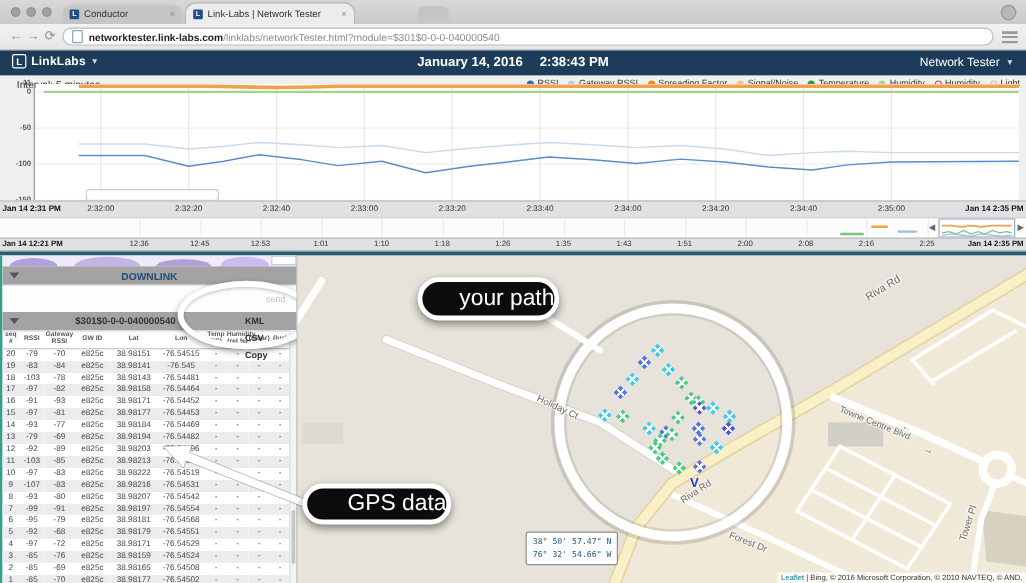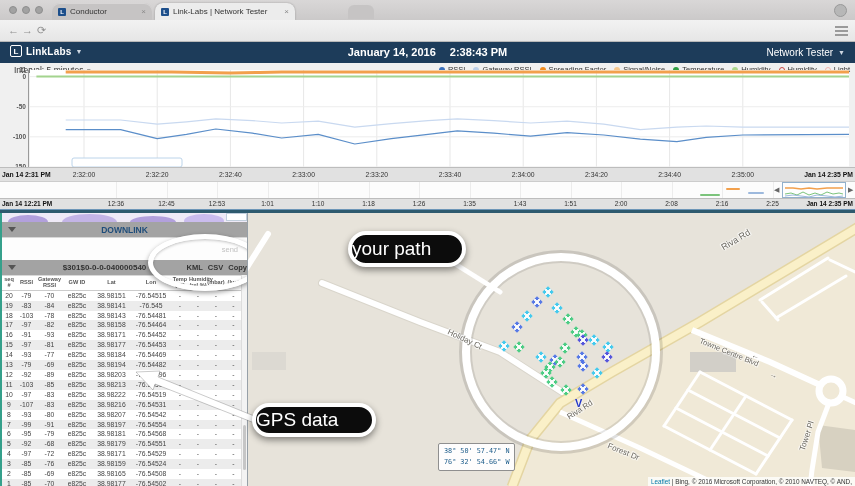--- a/index.html
+++ b/index.html
@@ -64,21 +64,21 @@
   #bottom{position:absolute;left:0;top:213px;width:855px;height:273px;display:flex;}
   #leftpanel{position:relative;width:248px;height:273px;background:#fff;border-right:1px solid #97a0a8;
     border-left:2px solid #35a08b;box-sizing:border-box;overflow:hidden;flex:0 0 auto;}
   #purple-strip{position:relative;height:9px;overflow:hidden;background:#efeaf7;}
   .pp{position:absolute;border-radius:50%;}
   #purple-whitebox{position:absolute;left:224px;top:0;width:21px;height:8px;background:#fff;border:1px solid #c2cfdd;box-sizing:border-box;}
   .sec-head{position:relative;height:15px;background:#a3a3a3;border-bottom:1px solid #d8d8d8;}
   .tri{position:absolute;left:6px;top:5px;width:0;height:0;border-left:4px solid transparent;border-right:4px solid transparent;border-top:5px solid #555;}
   .sec-title{position:absolute;left:0;right:0;top:3px;text-align:center;font-size:8.5px;font-weight:bold;color:#1f4d7a;}
   #module-head .sec-title{color:#333;font-size:8px;left:-40px;}
-  #module-btns{position:absolute;right:0;top:3px;display:flex;gap:5px;}
+  #module-btns{position:absolute;right:24px;top:3px;display:flex;gap:5px;flex-direction:column;}
   .mod-btn{font-size:7.5px;color:#333;font-weight:bold;}
   #input-row{position:relative;height:22px;background:#fdfdfd;}
   #dl-input{position:absolute;left:4px;top:3px;width:238px;height:15px;border:1px solid #abc9e4;border-radius:3px;
     background:#fff;font-size:7.5px;color:#333;padding:0 24px 0 4px;box-sizing:border-box;font-family:"Liberation Sans",sans-serif;}
   #dl-input::placeholder{color:#a9c2d8;}
   #send-lab{position:absolute;right:9px;top:7px;font-size:7.5px;color:#c2c2c2;}
   #annot-ellipse{position:absolute;left:146px;top:21px;width:104px;height:47px;border:5px solid #fff;border-radius:50%;
     box-shadow:0 2px 5px rgba(0,0,0,.4), inset 0 1px 3px rgba(0,0,0,.25);z-index:30;pointer-events:none;}
   #gps-table{width:240px;border-collapse:collapse;table-layout:fixed;}
   #gps-table th{font-size:5.6px;color:#555;font-weight:bold;line-height:1.05;padding:1px 0;border-bottom:1px solid #ccc;text-align:center;}
@@ -95,21 +95,21 @@
     background-image:linear-gradient(transparent 0 3px, rgba(255,255,255,.95) 3px 5px, transparent 5px 8px),
                      linear-gradient(90deg, transparent 0 3px, rgba(255,255,255,.95) 3px 5px, transparent 5px 8px);}
   #v-marker{position:absolute;z-index:9;font-size:11px;font-weight:bold;color:#2438c8;text-shadow:0 0 2px #fff;}
   #coordbox{position:absolute;left:190px;top:230px;background:rgba(255,255,255,.93);border:1px solid #8f8f8f;border-radius:2px;
     padding:2px 5px;font-family:"DejaVu Sans Mono",monospace;font-size:6.8px;color:#1c5c8a;line-height:1.65;z-index:12;white-space:pre;}
   #attribution{position:absolute;right:0;bottom:0;background:rgba(255,255,255,.75);padding:1px 3px;
     font-size:6.4px;color:#333;z-index:12;white-space:nowrap;}
   #attribution .leaflet-link{color:#0078a8;}
   
   #anno-svg{position:absolute;left:0;top:0;z-index:40;pointer-events:none;}
-  .pill{position:absolute;display:flex;align-items:center;justify-content:flex-start;background:#0c0c0c;border:4px solid #fff;
+  .pill{position:absolute;display:flex;align-items:center;justify-content:flex-end;background:#0c0c0c;border:4px solid #fff;
     border-radius:18px;color:#fff;font-size:19px;z-index:50;box-shadow:0 3px 7px rgba(0,0,0,.45);box-sizing:content-box;}
   #pill-path{left:348px;top:18px;width:110px;height:28px;}
   #pill-gps{left:252px;top:190px;width:116px;height:26px;}
 </style>
 </head>
 <body>
 
 <div id="screen">
 
   <div id="tabstrip">
@@ -126,20 +126,25 @@
       <span class="tlabel">Link-Labs | Network Tester</span>
       <span class="close-x">×</span>
     </div>
     <div id="tab-stub"></div>
     <div id="avatar-chip"></div>
   </div>
   <div id="toolbar">
     <span class="navbtn" style="left:8px">←</span>
     <span class="navbtn" style="left:22px">→</span>
     <span class="navbtn" style="left:37px">⟳</span>
+    <div id="urlbar">
+      <span id="page-ico"></span>
+      <span class="host">networktester.link-labs.com</span>
+        <span class="path">/linklabs/networkTester.html?module=$301$0-0-0-040000540</span>
+    </div>
     <div id="menu-ico"></div>
   </div>
 
   <div id="appbar">
     <div id="brand">
       <span class="logo">L</span>
       <span class="bname">LinkLabs</span>
       <span class="chev">▼</span>
     </div>
     <div id="datetime"><span>January 14, 2016</span><span>2:38:43 PM</span></div>

